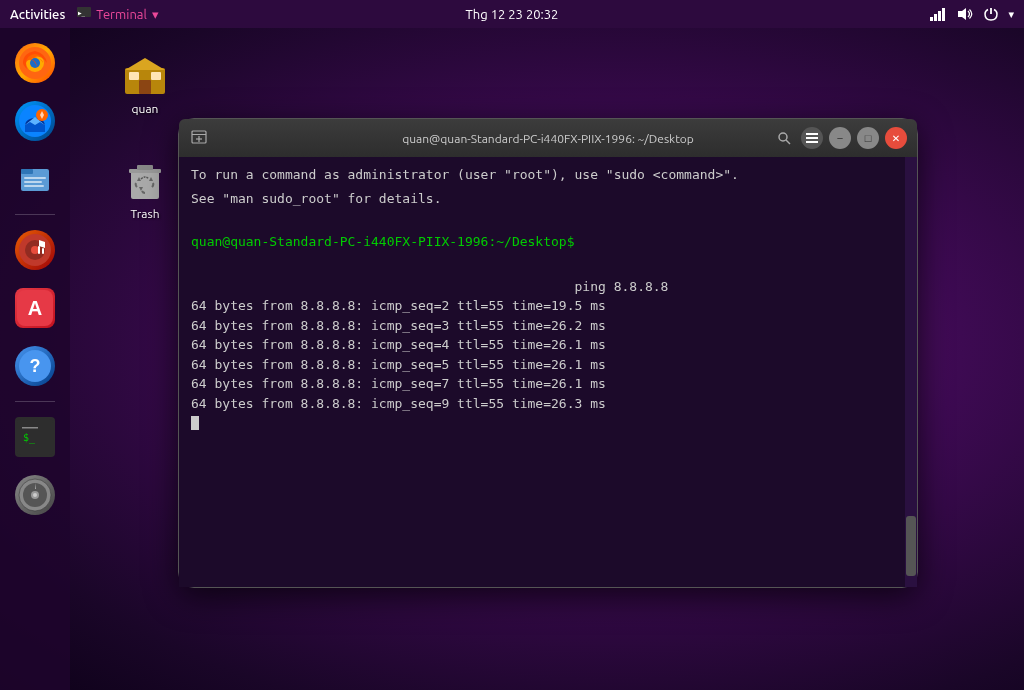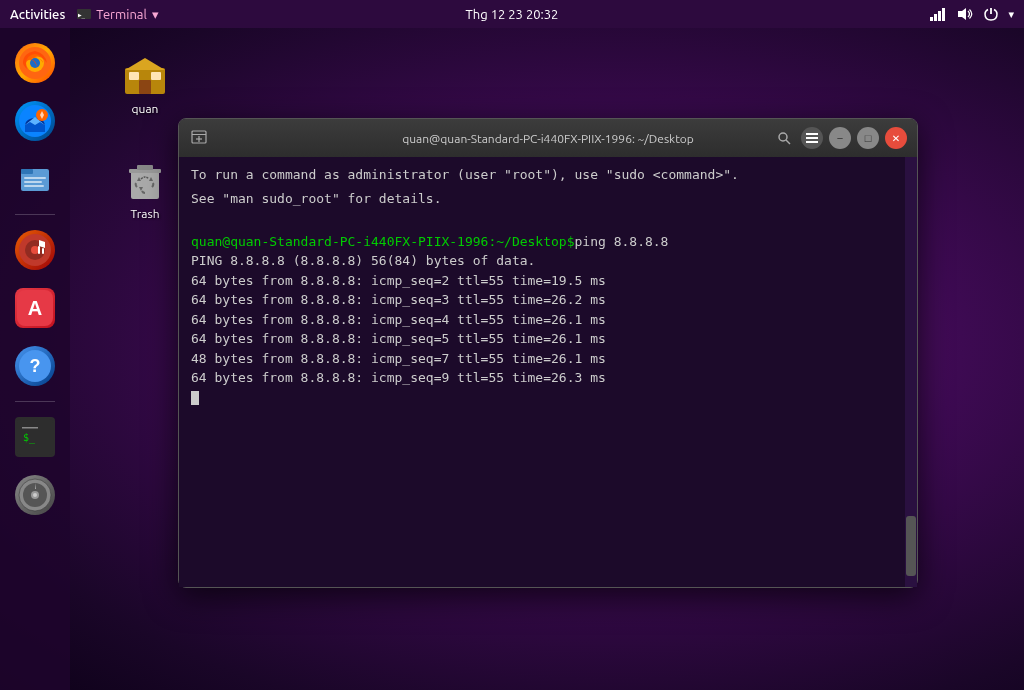--- a/index.html
+++ b/index.html
@@ -42,23 +42,23 @@
 
     .topbar-activities {
       color: white;
       font-size: 13px;
       font-weight: 500;
       cursor: pointer;
     }
 
     .topbar-terminal {
       display: flex;
-      align-items: center;
+      align-items: flex-start;
       gap: 5px;
-      color: #f9a8d4;
+      color: #ec4899;
       font-size: 13px;
       cursor: pointer;
     }
 
     .topbar-center {
       color: white;
       font-size: 13px;
       position: absolute;
       left: 50%;
       transform: translateX(-50%);
@@ -203,21 +203,21 @@
 
     
     .terminal-window {
       position: absolute;
       top: 118px;
       left: 178px;
       width: 740px;
       height: 470px;
       background: #1a0a2e;
       border: 1px solid #555;
-      border-radius: 8px;
+      border-radius: 16px;
       box-shadow: 0 8px 32px rgba(0,0,0,0.7);
       display: flex;
       flex-direction: column;
       z-index: 10;
     }
 
     .terminal-titlebar {
       height: 38px;
       background: linear-gradient(to bottom, #3c3c3c, #2d2d2d);
       border-radius: 6px 6px 0 0;
@@ -341,20 +341,21 @@
       flex-wrap: wrap;
     }
 
     .prompt-user {
       color: #00cc00;
       font-weight: normal;
     }
 
     .prompt-command {
       color: #cccccc;
+      margin-top: 45px;
     }
 
     .ping-output {
       color: #cccccc;
     }
 
     .cursor-block {
       display: inline-block;
       width: 8px;
       height: 14px;
@@ -582,27 +583,26 @@
     </div>
 
     <div class="terminal-body">
       <div class="sudo-warning">To run a command as administrator (user "root"), use "sudo &lt;command&gt;".</div>
       <div class="sudo-warning">See "man sudo_root" for details.</div>
       <br>
       <div class="prompt-line">
         <span class="prompt-user">quan@quan-Standard-PC-i440FX-PIIX-1996:~/Desktop$</span>
         <span class="prompt-command"> ping 8.8.8.8</span>
       </div>
-      <div class="ping-output">PING 8.8.8.8 (8.8.8.8) 56(84) bytes of data.</div>
       <div id="ping-lines-container">
           <div class="ping-output">64 bytes from 8.8.8.8: icmp_seq=2 ttl=55 time=19.5 ms</div>
           <div class="ping-output">64 bytes from 8.8.8.8: icmp_seq=3 ttl=55 time=26.2 ms</div>
           <div class="ping-output">64 bytes from 8.8.8.8: icmp_seq=4 ttl=55 time=26.1 ms</div>
           <div class="ping-output">64 bytes from 8.8.8.8: icmp_seq=5 ttl=55 time=26.1 ms</div>
-          <div class="ping-output">48 bytes from 8.8.8.8: icmp_seq=7 ttl=55 time=26.1 ms</div>
+          <div class="ping-output">64 bytes from 8.8.8.8: icmp_seq=7 ttl=55 time=26.1 ms</div>
           <div class="ping-output">64 bytes from 8.8.8.8: icmp_seq=9 ttl=55 time=26.3 ms</div>
         </div>
       <div><span class="cursor-block"></span></div>
 
       
       <div class="terminal-scrollbar">
         <div class="terminal-scrollbar-thumb"></div>
       </div>
     </div>
   </div>

